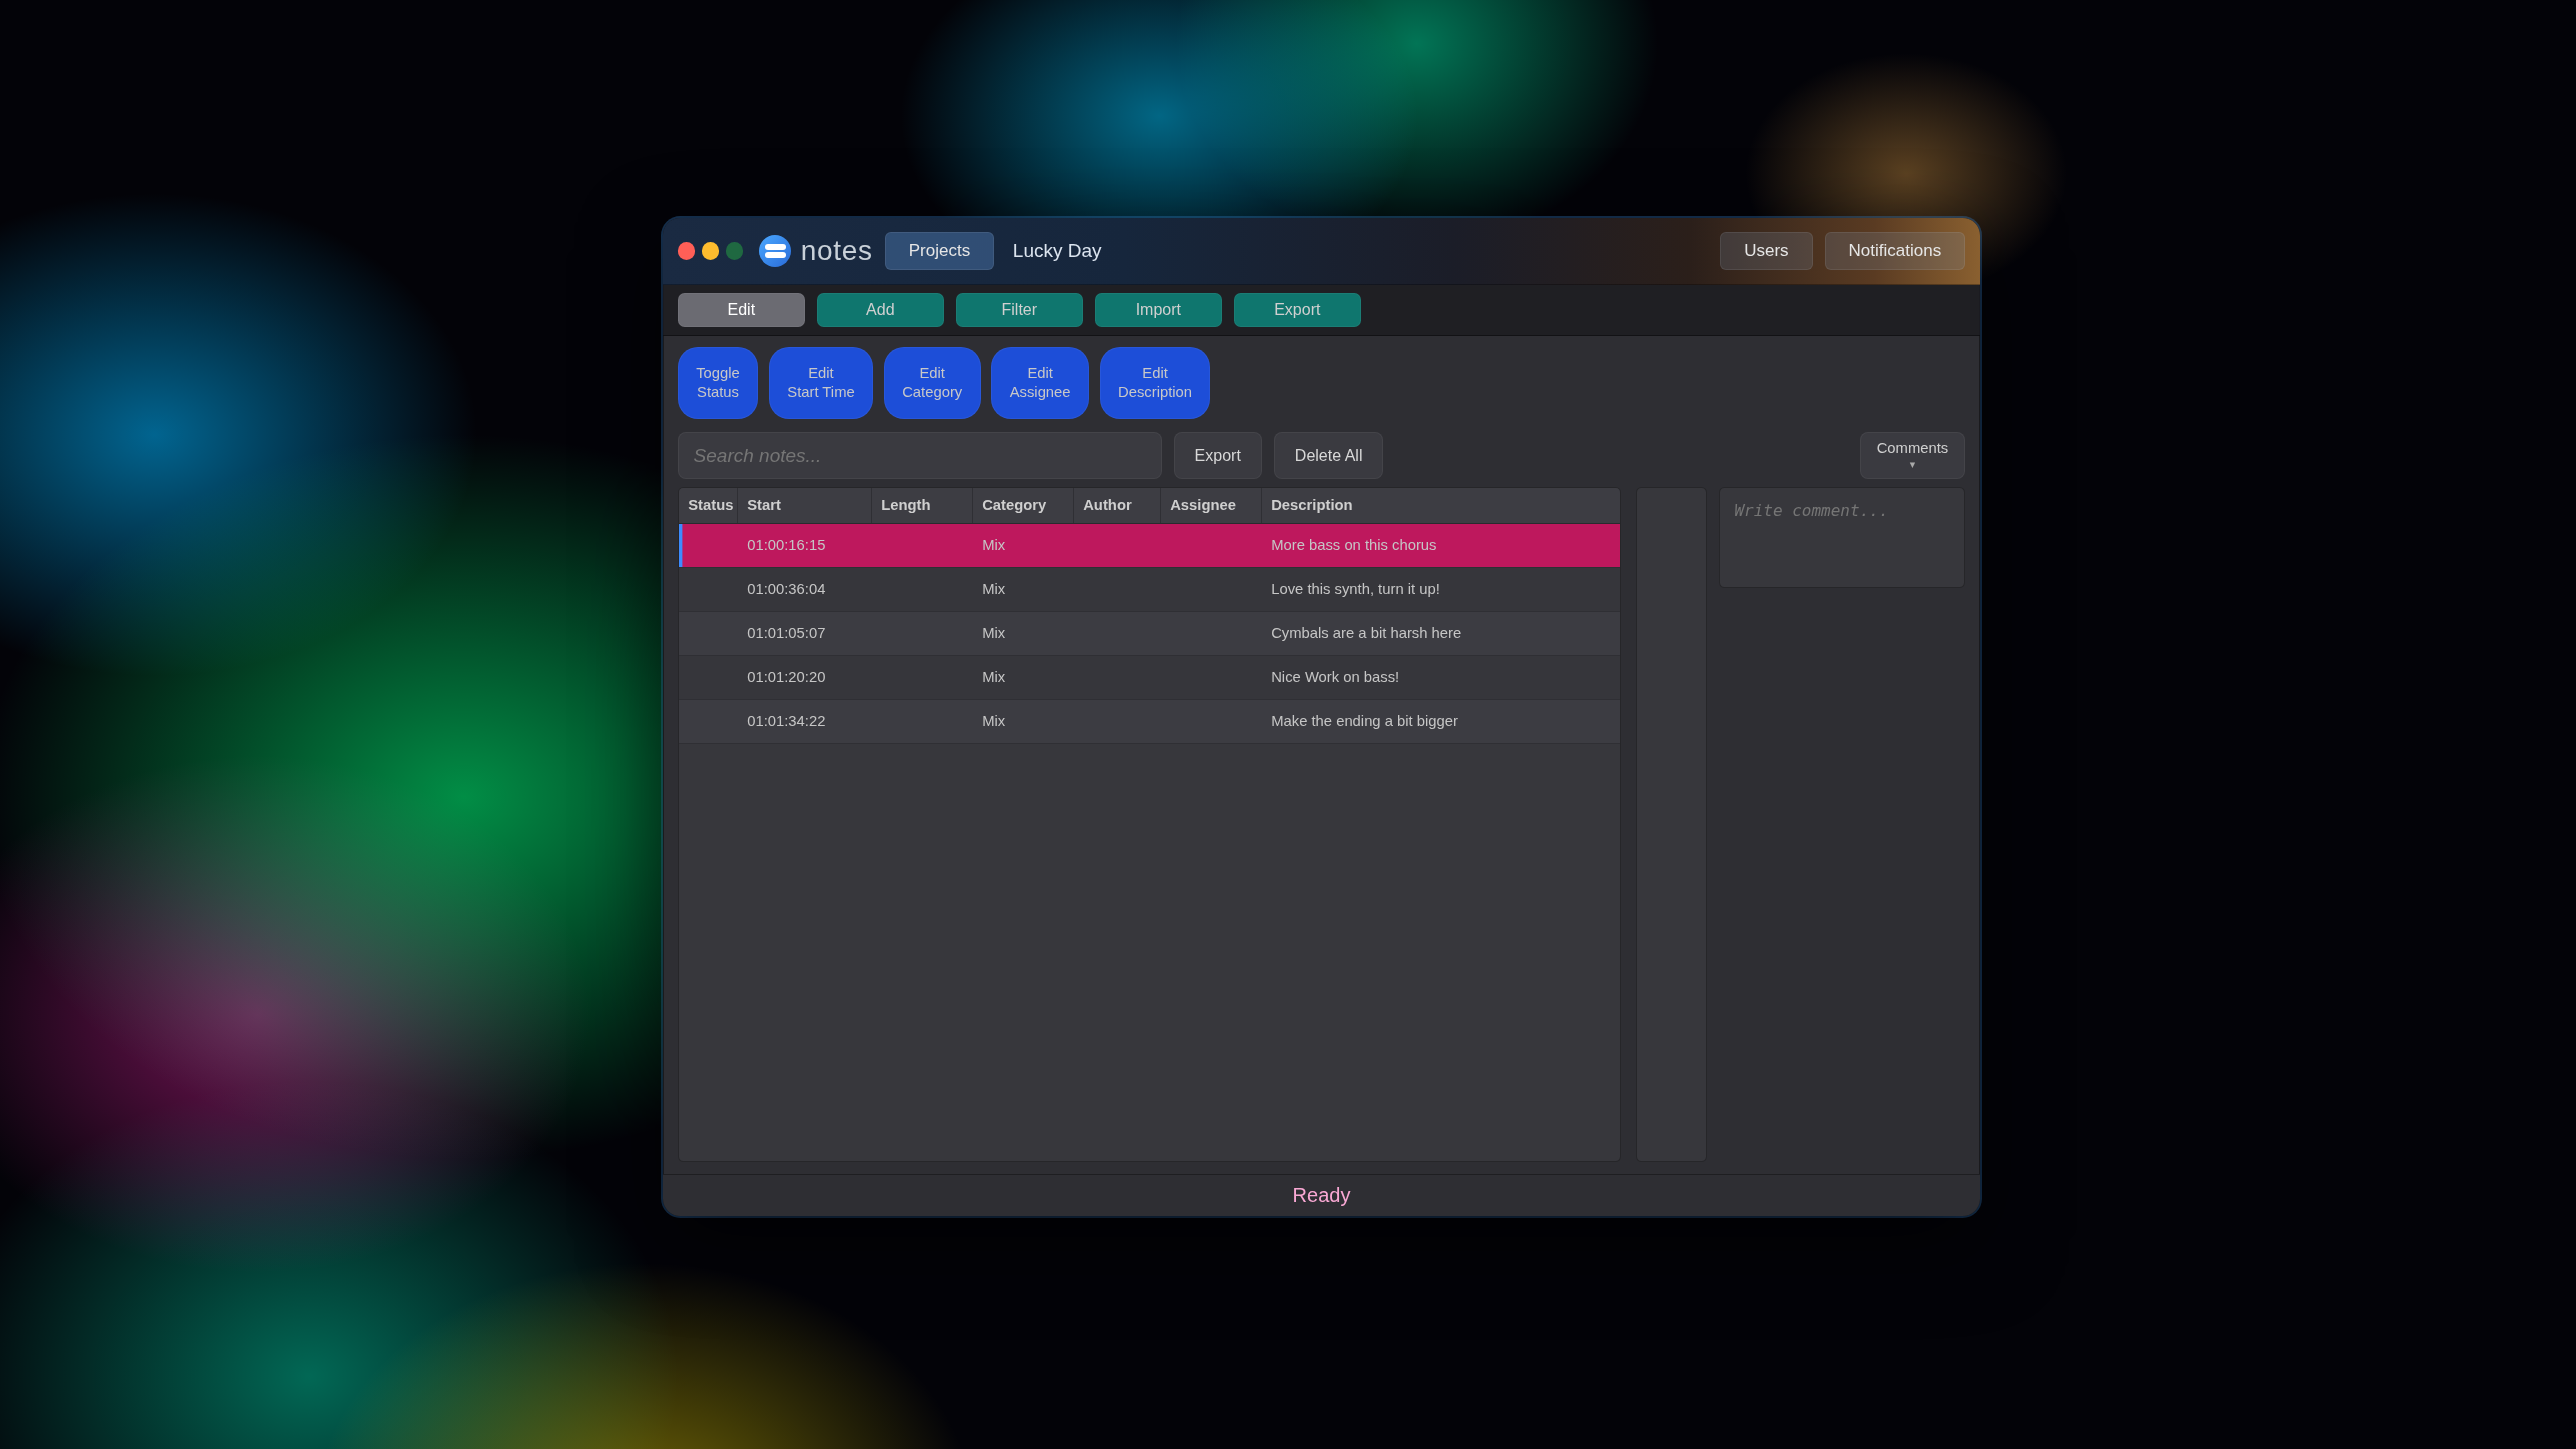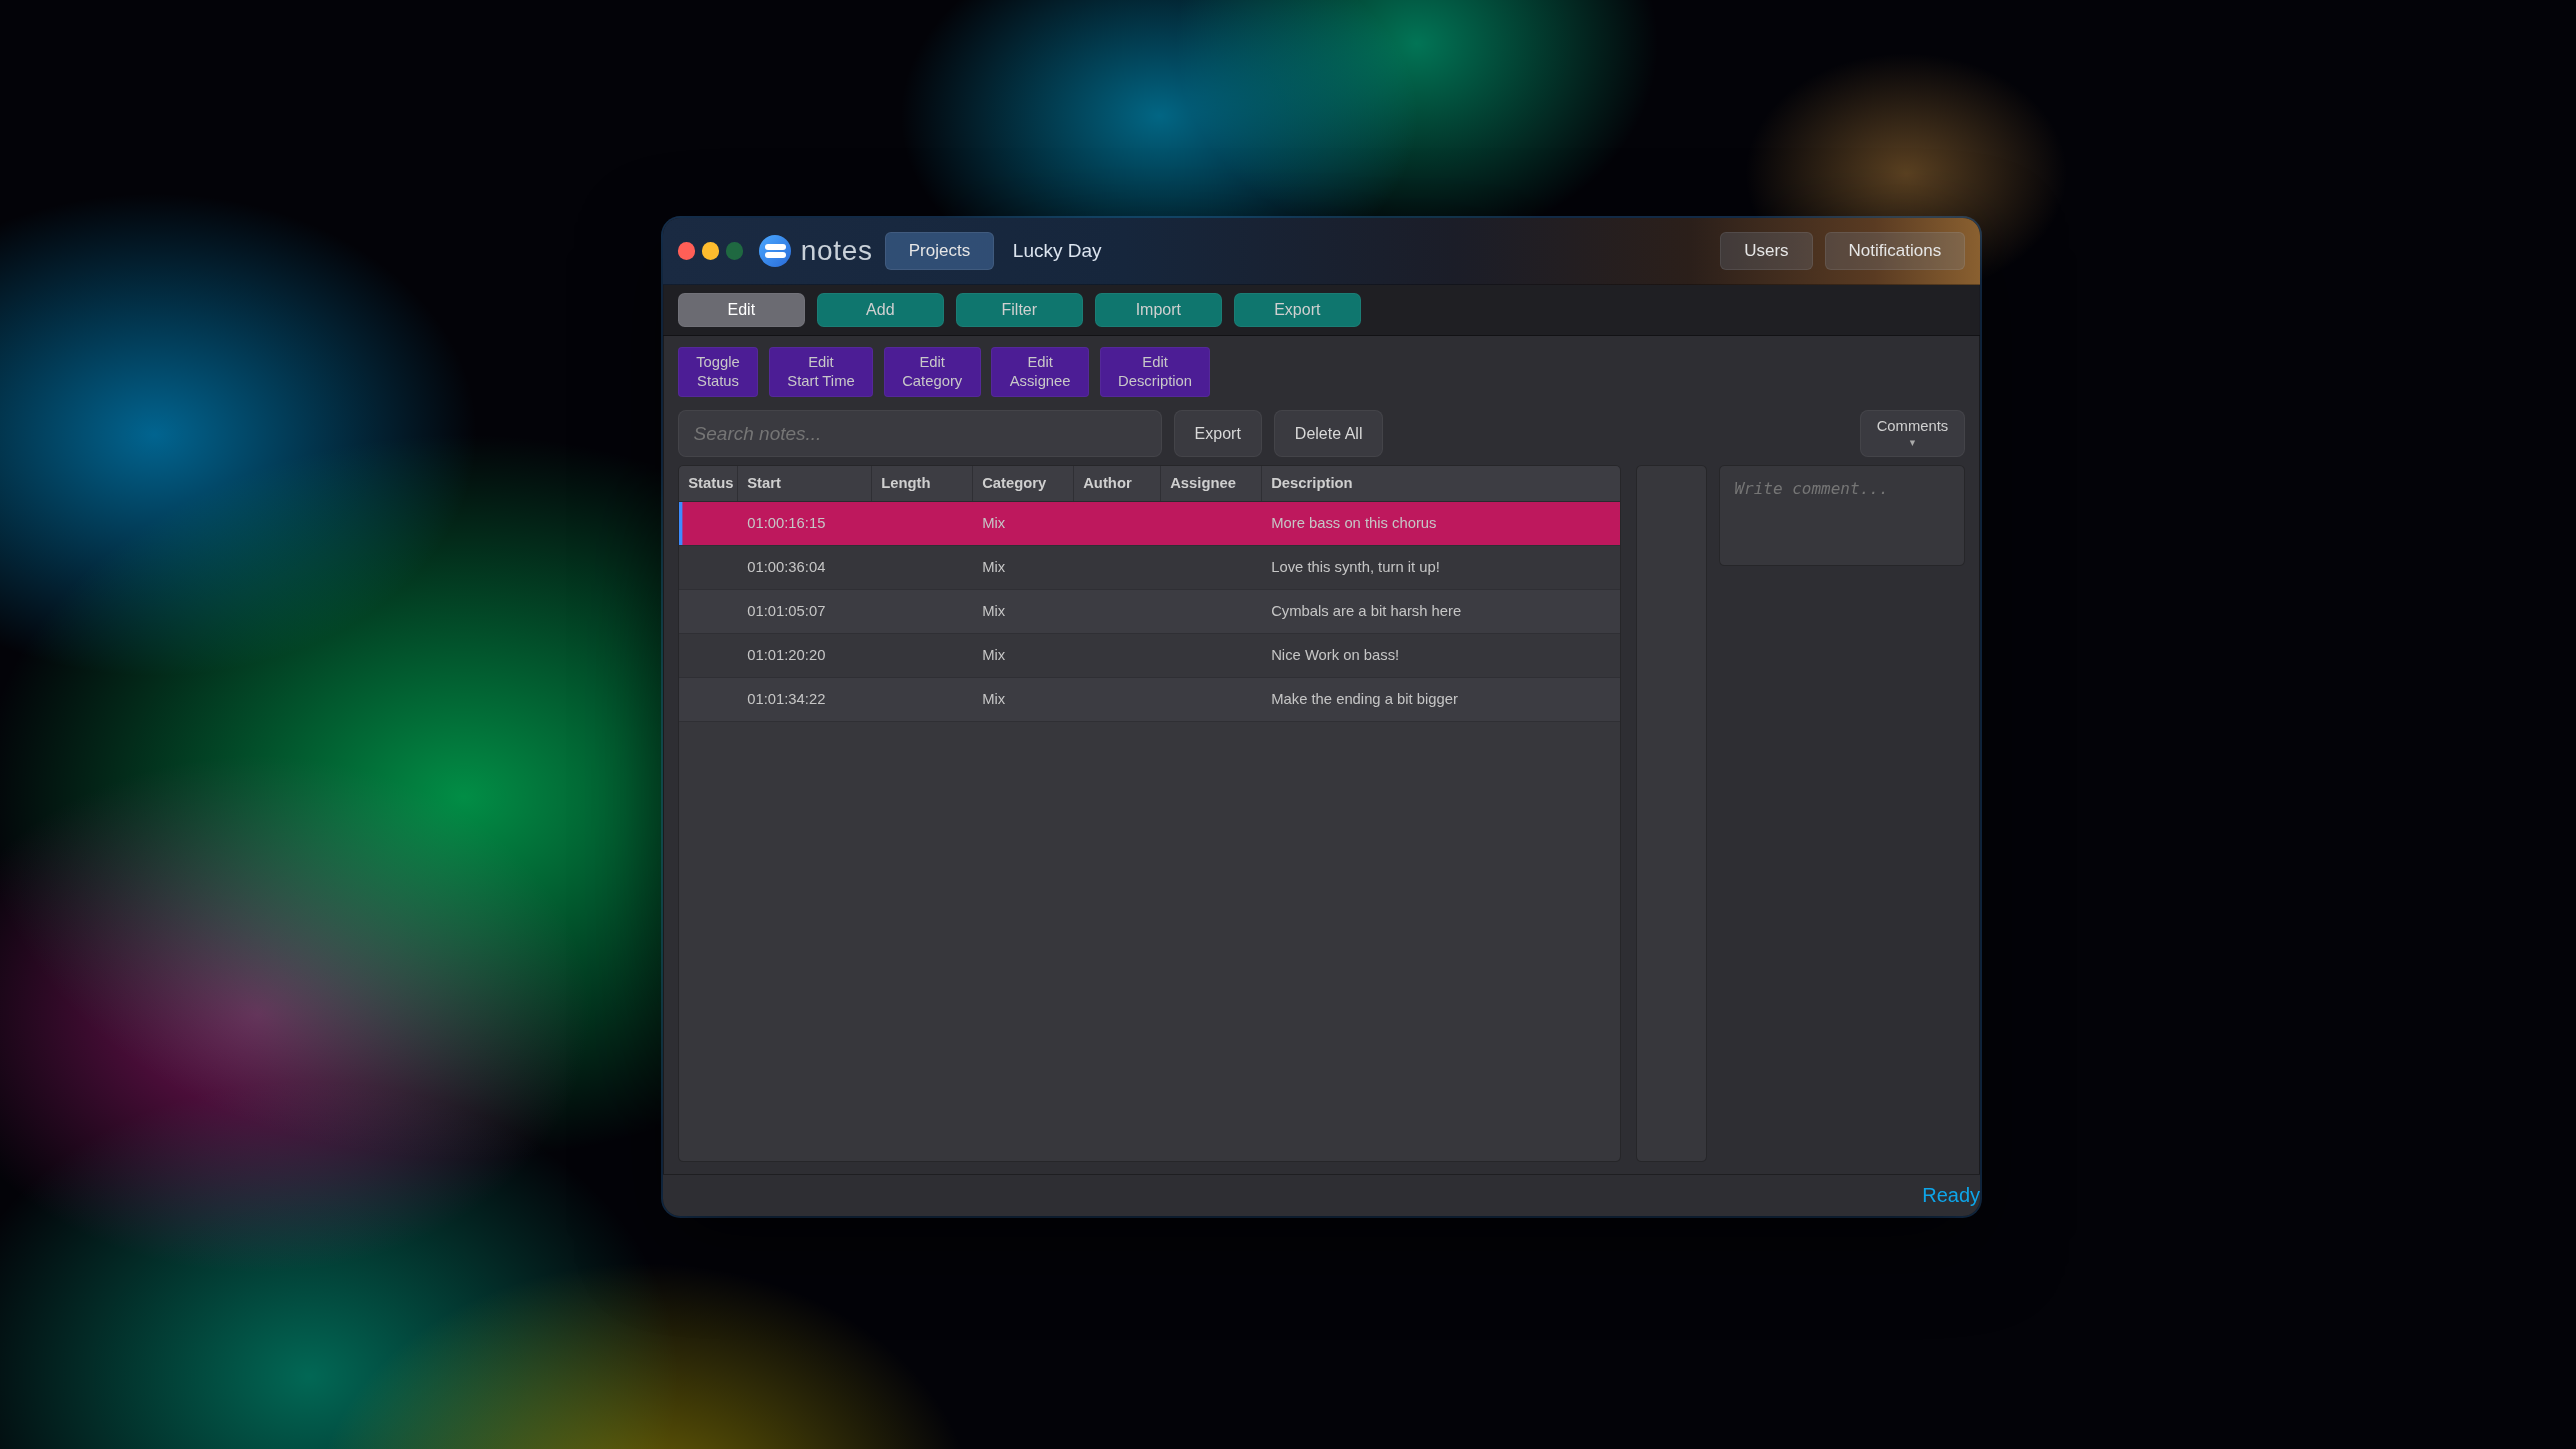--- a/index.html
+++ b/index.html
@@ -56,21 +56,21 @@
     flex:0 0 auto; width: 127px; height:34px; border-radius:6.7px;
     background: #0f766e; color:#d0d0d0; font-size:16px;
     display:flex; align-items:center; justify-content:center;
     border:0.7px solid rgba(255,255,255,0.05); cursor:pointer;
   }
   .tbtn.active { background:#6b6b72; color:#fff; }
   .subtoolbar {
     display:flex; gap:10.7px; padding: 10.7px 14.8px 6.7px;
   }
   .sbtn {
-    height:50px; padding:0 17.4px; border-radius:4px; background:#4c1d95;
+    height:72px; padding:0 17.4px; border-radius:20px; background:#1d4ed8;
     color:#c8c8c8; font-size:14.8px; line-height:1.25; text-align:center;
     display:flex; align-items:center; justify-content:center;
     border:0.7px solid rgba(255,255,255,0.05); cursor:pointer; white-space:pre-line;
   }
   .searchrow {
     display:flex; gap:12px; padding: 6.7px 14.8px 8px; align-items:stretch;
   }
   .search {
     flex:1; max-width:725px; height:47px; border-radius:8px; background:#3a3a40;
     border:0.7px solid rgba(255,255,255,0.05); color:#cfcfcf; font-size:19px; font-style:italic;
@@ -117,22 +117,22 @@
   }
   .comment-input {
     height:101px; background:#37373c; border-radius:5.4px; border:0.7px solid rgba(0,0,0,0.3);
     padding:13.4px 14.8px;
   }
   .comment-input textarea {
     width:100%; height:100%; background:transparent; border:none; resize:none;
     color:#cfcfcf; font-size:16px; font-style:italic; outline:none;
   }
   .statusbar {
-    height:42px; display:flex; align-items:center; justify-content:flex-end;
-    color:#0ea5e9; font-size:20px; background:#2e2e33;
+    height:42px; display:flex; align-items:center; justify-content:center;
+    color:#f9a8d4; font-size:20px; background:#2e2e33;
     border-top:0.7px solid rgba(0,0,0,0.35);
   }
 </style>
 </head>
 <body>
 
 <div class="wallpaper"></div>
 
 <div class="window">
 

